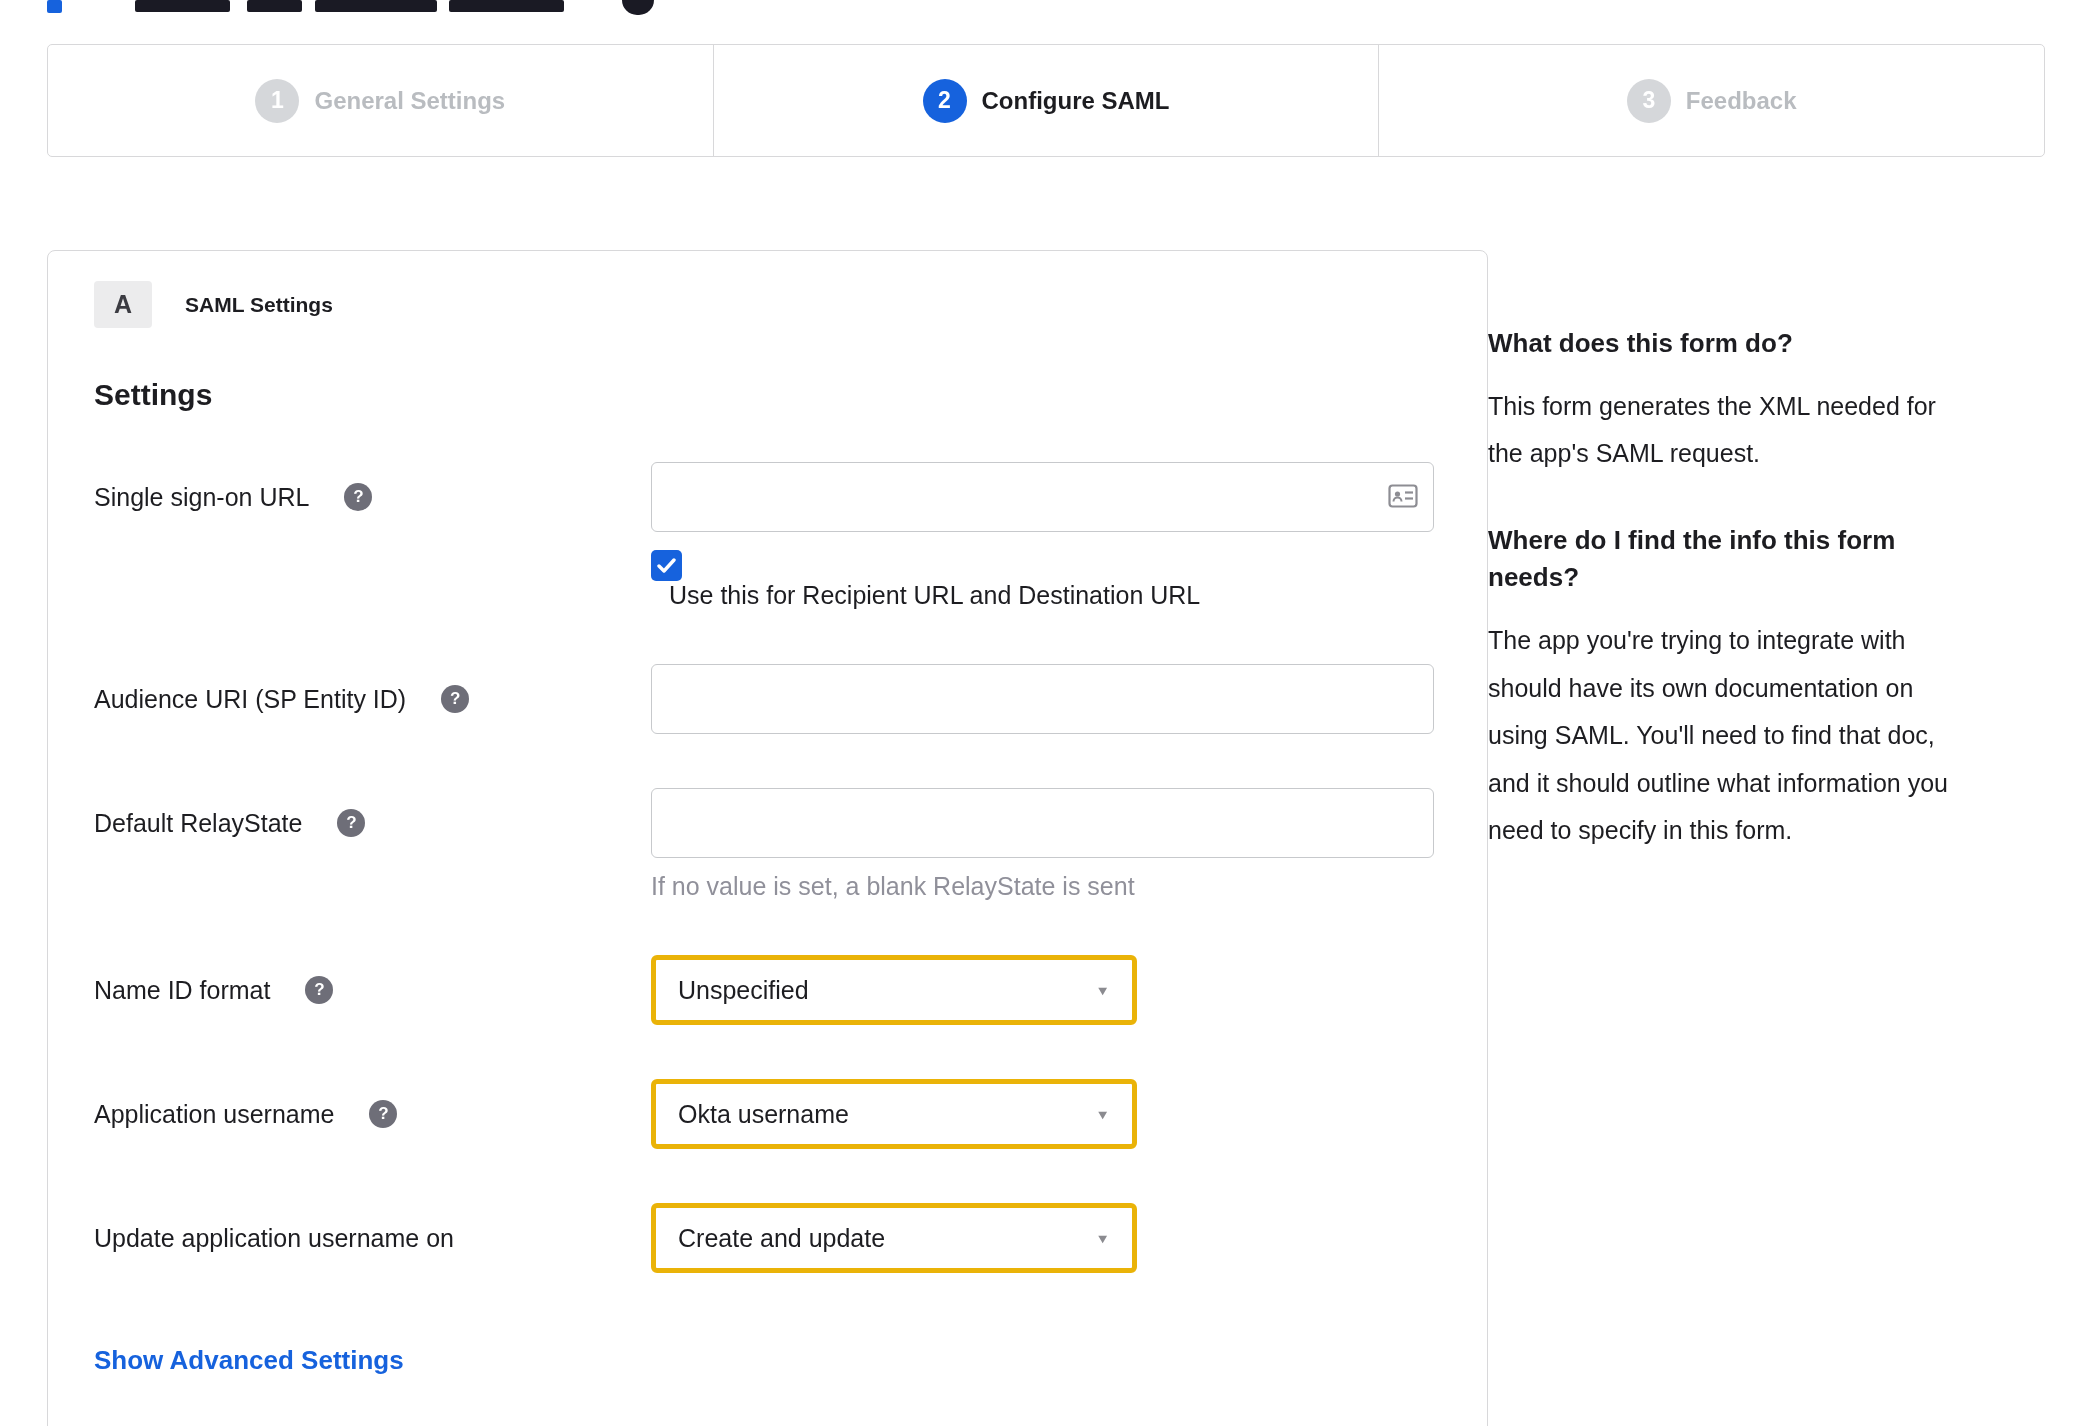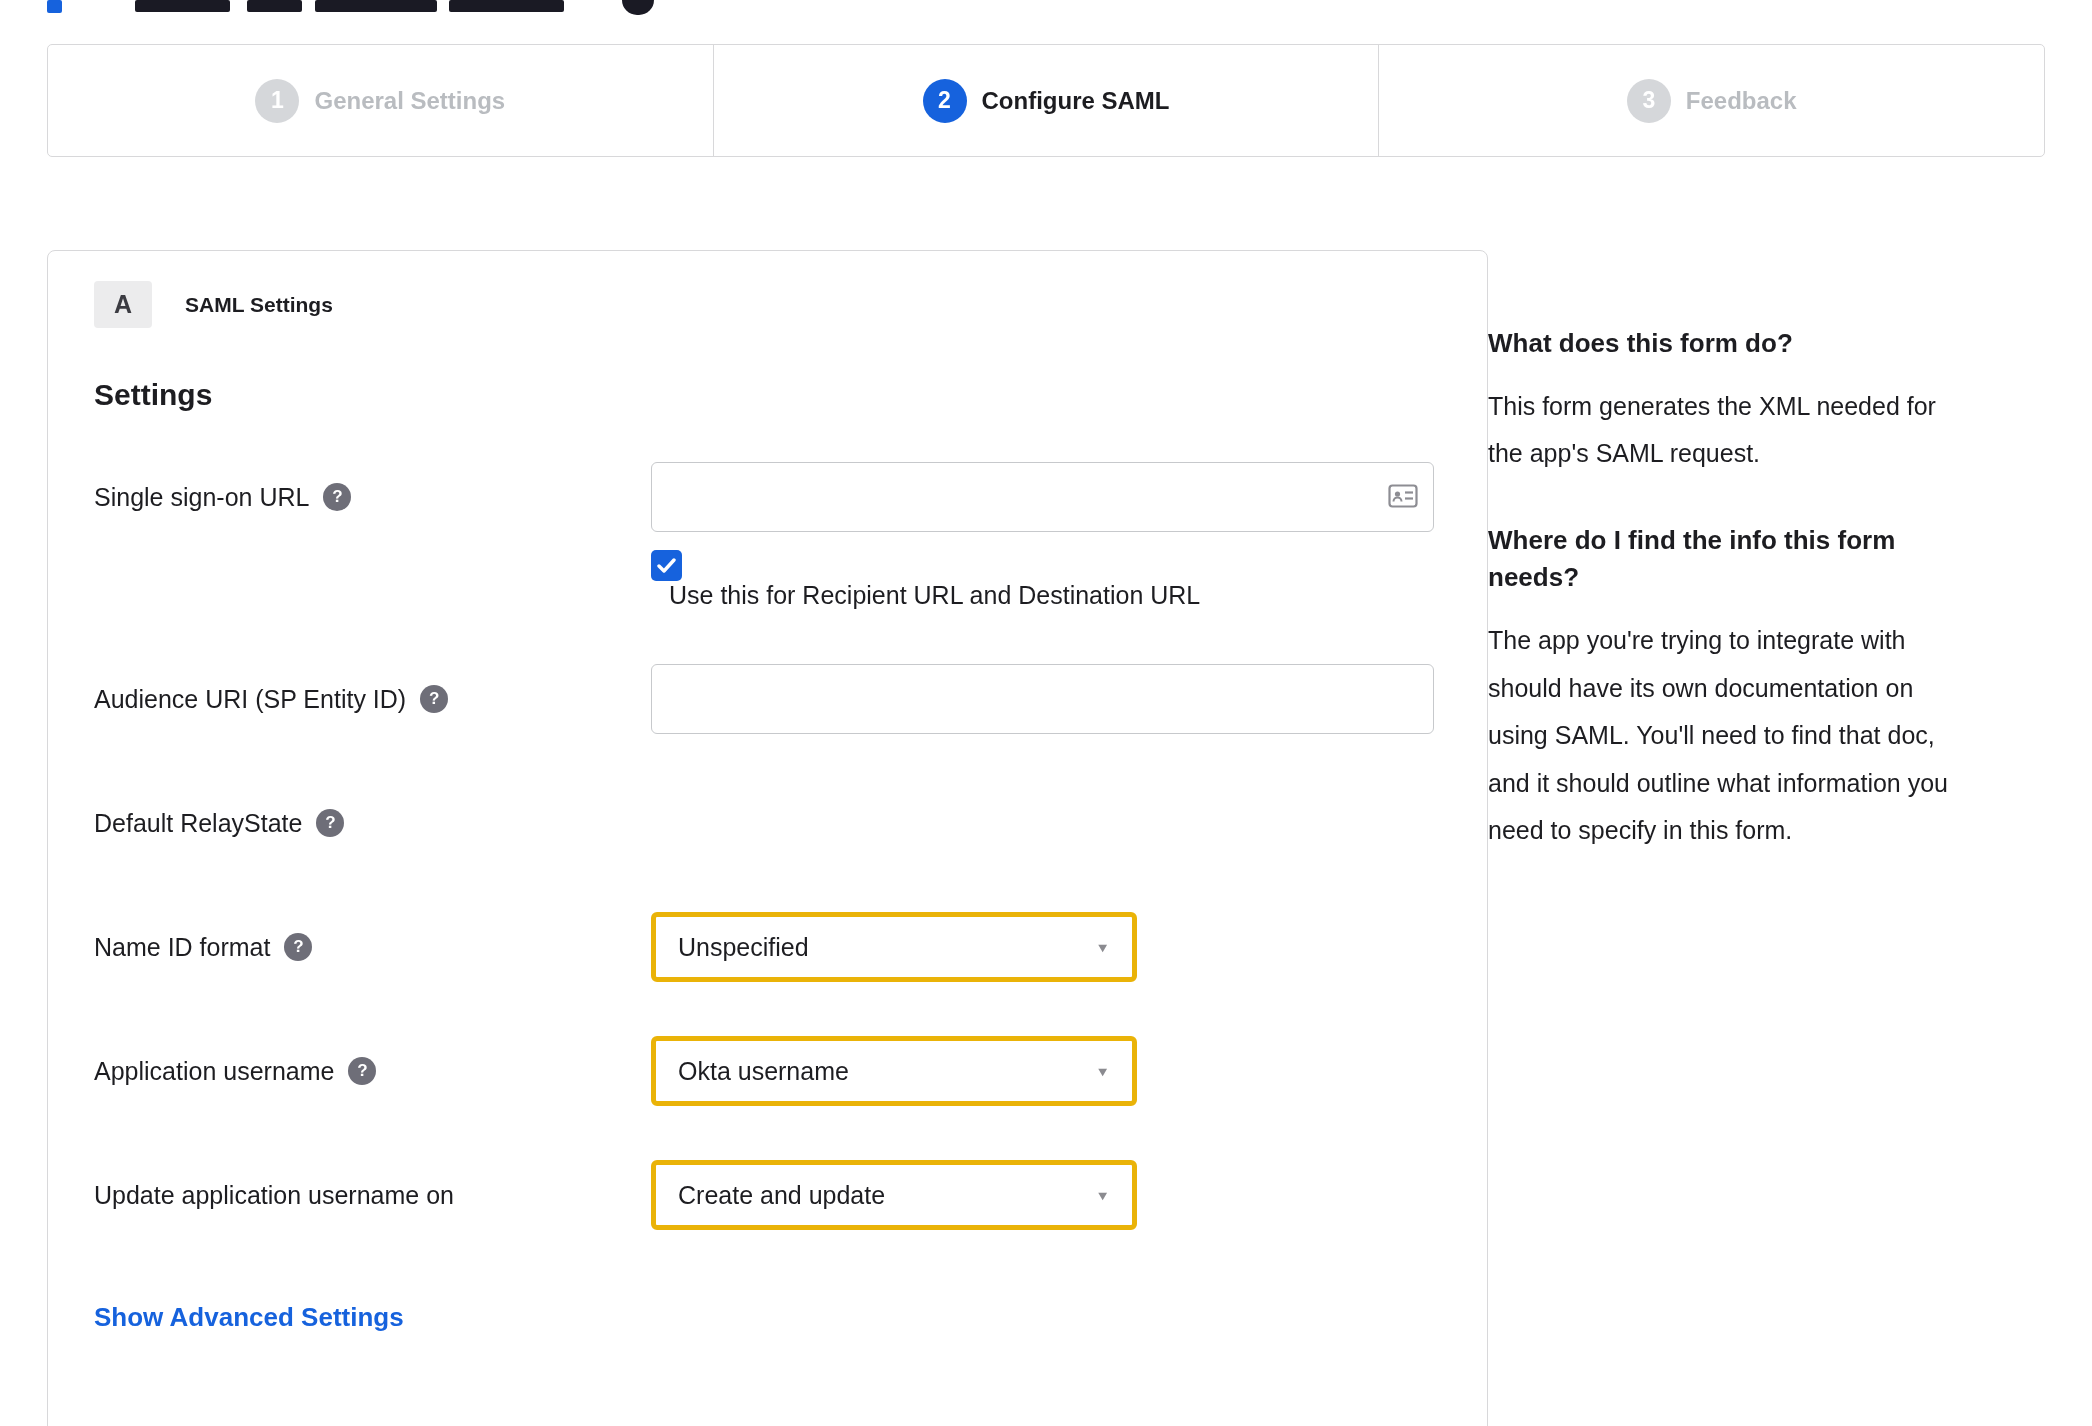--- a/index.html
+++ b/index.html
@@ -53,21 +53,21 @@
   .panel-head{display:flex;align-items:center;margin-bottom:50px;}
   .badge{
     background:#ececed;border-radius:4px;padding:9px 20px;
     font-size:25px;font-weight:bold;color:#3c3c42;
   }
   .panel-title{margin-left:33px;font-size:21px;font-weight:bold;}
 
   .group-title{font-size:30px;font-weight:bold;margin:0 0 50px 0;}
 
   .field-row{display:grid;grid-template-columns:557px 1fr;margin-bottom:54px;}
-  .label-cell{display:flex;align-items:center;height:70px;}
+  .label-cell{display:flex;align-items:center;height:70px;gap:21px;}
   .field-label{font-size:25px;color:var(--text-dark);}
   .help-icon{
     margin-left:14px;width:28px;height:28px;border-radius:50%;background:#6e6e78;
     color:#fff;font-size:17px;font-weight:bold;display:inline-flex;
     align-items:center;justify-content:center;cursor:pointer;flex:0 0 28px;
   }
 
   .input-wrap{position:relative;width:783px;}
   .text-input{
     width:783px;height:70px;border:1px solid #c7c9cc;border-radius:6px;
@@ -179,20 +179,24 @@
         <div class="input-cell">
           <input class="text-input plain" type="text" value="" style="">
         </div>
       </div>
 
       <div class="field-row">
         <div class="label-cell">
           <span class="field-label">Default RelayState</span>
           <span class="help-icon">?</span>
         </div>
+        <div class="input-cell">
+          <input class="text-input plain" type="text" value="" style="">
+          <div class="helper-text">If no value is set, a blank RelayState is sent</div>
+        </div>
       </div>
 
       <div class="field-row">
         <div class="label-cell">
           <span class="field-label">Name ID format</span>
           <span class="help-icon">?</span>
         </div>
         <div class="input-cell">
           <div class="select-box">
             <span class="select-value">Unspecified</span>

